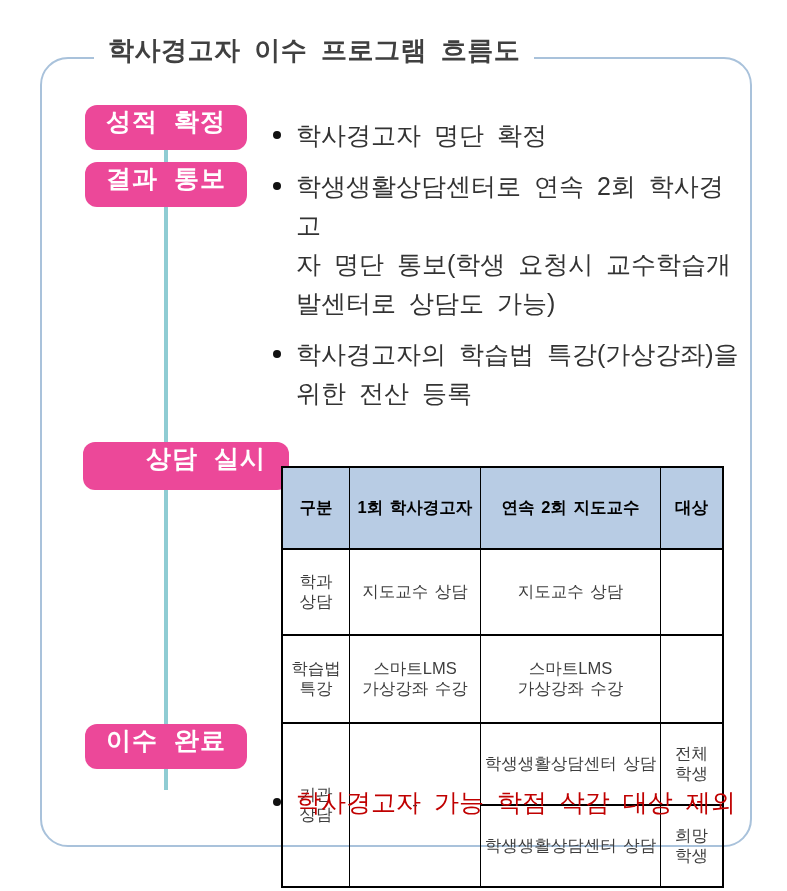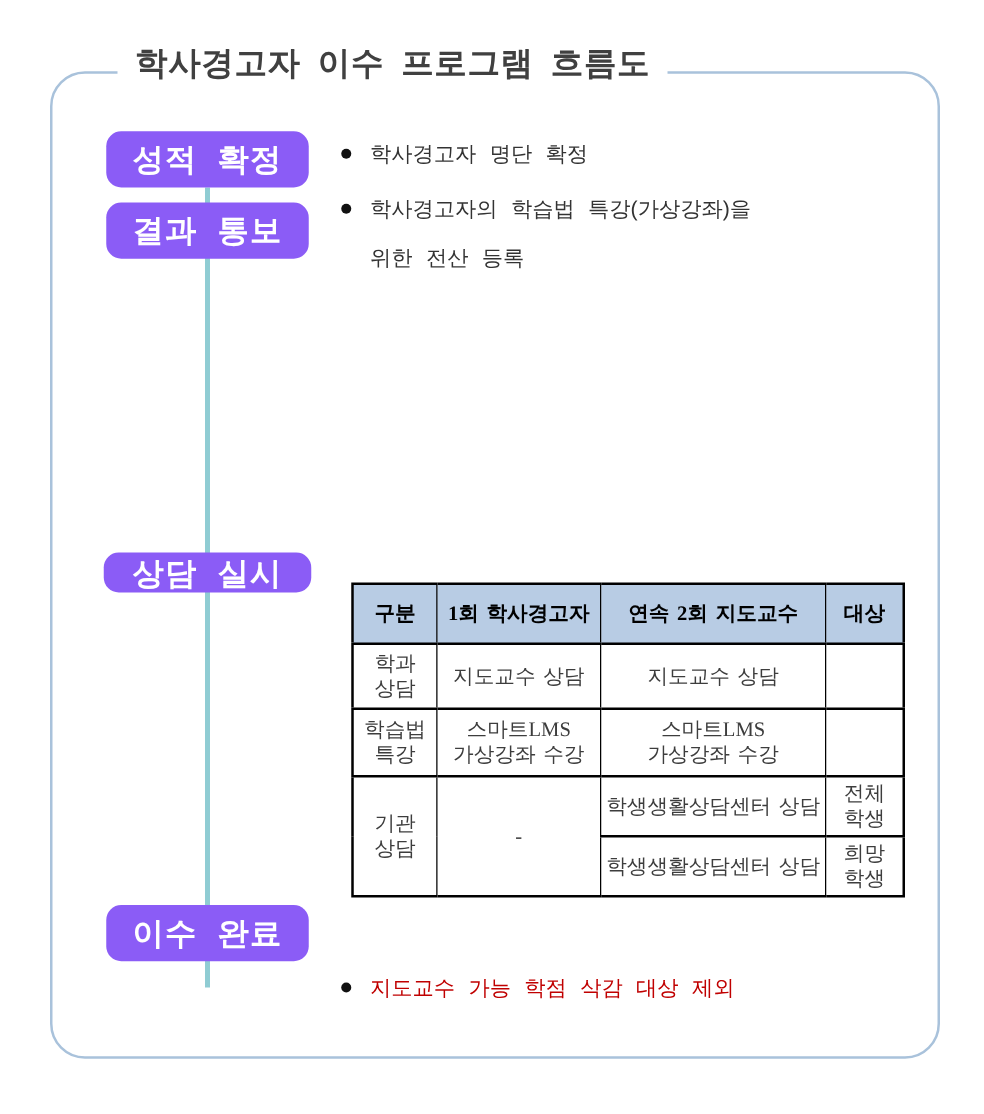--- a/index.html
+++ b/index.html
@@ -49,57 +49,58 @@
     height: 640px;
     background: #8fccd3;
     z-index: 0;
   }
   
   .step {
     position: absolute;
     left: 85px;
     width: 162px;
     height: 45px;
-    background: #8b5cf6;
+    background: #ec4899;
     border-radius: 12px;
     color: #ffffff;
     font-size: 25px;
     font-weight: bold;
     display: flex;
-    align-items: center;
+    align-items: flex-start;
     justify-content: center;
     word-spacing: 8px;
     z-index: 1;
     letter-spacing: 1px;
   }
   .step-0 { top: 105px; }
   .step-1 { top: 162px; }
-  .step-2 { top: 442px; left: 83px; width: 166px; height: 32px; }
+  .step-2 { top: 442px; left: 83px; width: 166px; height: 48px; padding-left: 40px; }
   .step-3 { top: 724px; }
 
   
   .bullets {
     position: absolute;
     left: 266px;
     top: 104px;
     width: 476px;
     list-style: none;
     margin: 0;
     padding: 0;
     z-index: 2;
   }
   .bullet {
     position: relative;
     padding-left: 30px;
     margin-bottom: 5px;
-    font-size: 17px;
+    font-size: 25px;
     line-height: 39px;
     color: #333333;
     word-spacing: 6px;
     white-space: pre-line;
+    margin-top: 12px;
   }
   .bullet::before {
     content: "";
     position: absolute;
     left: 7px;
     top: 15px;
     width: 8px;
     height: 8px;
     border-radius: 50%;
     background: #111111;
@@ -128,27 +129,26 @@
     border: 2px solid #000000;
     table-layout: fixed;
   }
   table.counseling th,
   table.counseling td {
     border-style: solid;
     border-color: #000000;
     border-width: 2px 1px;
     text-align: center;
     vertical-align: middle;
-    padding: 0 2px;
+    padding: 17px 2px;
     font-size: 16.5px;
     color: #3d3d3d;
     white-space: pre-line;
     line-height: 1.2;
     word-spacing: 2px;
-    font-family: Liberation Serif, serif;
   }
   table.counseling th {
     background: #b8cce4;
     color: #000000;
     font-weight: bold;
     height: 46px;
     white-space: nowrap;
   }
   .col-1 { width: 62px; }
   .col-2 { width: 126px; margin-top: 46px; }
@@ -179,20 +179,23 @@
   </div>
   <div class="step step-2">
     <span>상담 실시</span>
   </div>
   <div class="step step-3">
     <span>이수 완료</span>
   </div>
 
   <ul class="bullets">
     <li class="bullet">학사경고자 명단 확정</li>
+    <li class="bullet">학생생활상담센터로 연속 2회 학사경고
+자 명단 통보(학생 요청시 교수학습개
+발센터로 상담도 가능)</li>
     <li class="bullet">학사경고자의 학습법 특강(가상강좌)을
 위한 전산 등록</li>
   </ul>
 
   <div class="table-wrap">
     <table class="counseling">
       <thead>
         <tr>
           <th class="col-1">구분</th>
           <th class="col-2">1회 학사경고자</th>
@@ -228,16 +231,16 @@
         <tr class="row-4">
           <td>학생생활상담센터 상담</td>
           <td>희망
 학생</td>
         </tr>
       </tbody>
     </table>
   </div>
 
   <ul class="completion-note">
-    <li class="bullet">지도교수 가능 학점 삭감 대상 제외</li>
+    <li class="bullet">학사경고자 가능 학점 삭감 대상 제외</li>
   </ul>
 
 </div>
 
 </body></html>

